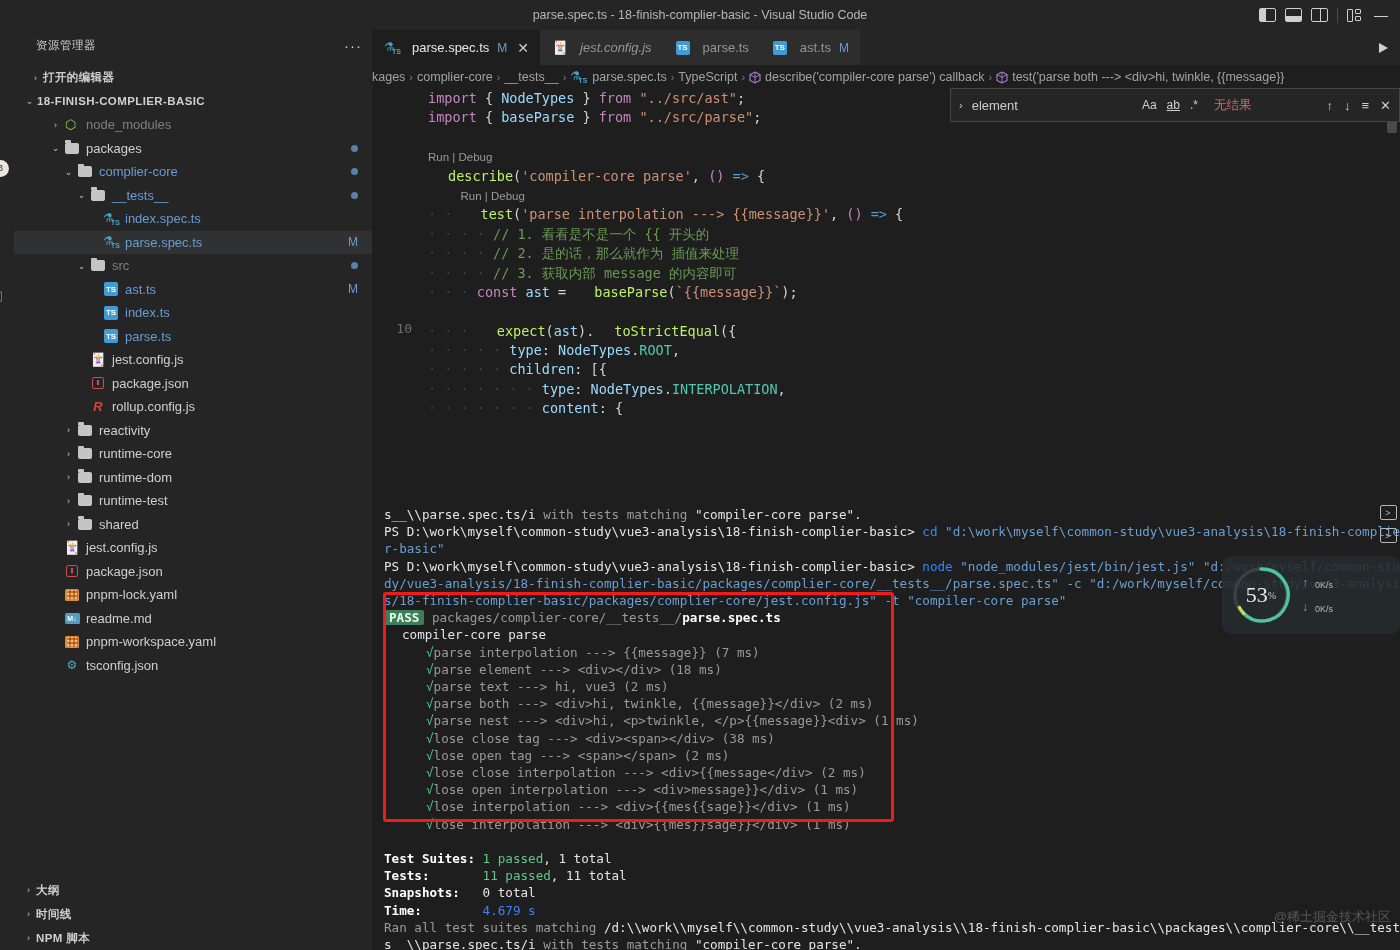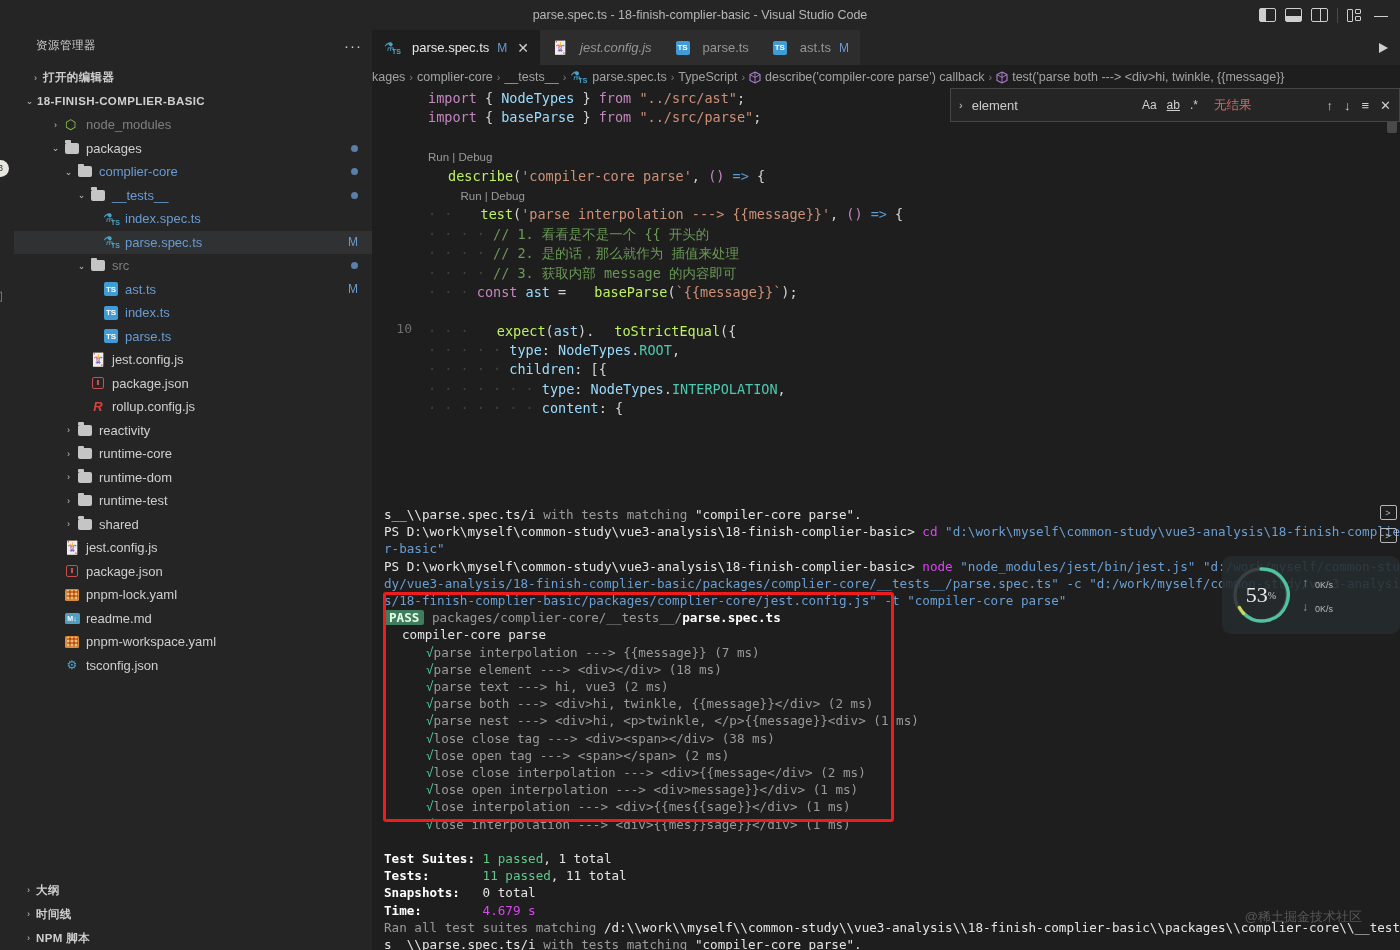--- a/index.html
+++ b/index.html
@@ -257,21 +257,21 @@
 
   .term {
     position: absolute; top: 35px; left: 0; right: 0; bottom: 0;
     padding: 4px 0 0 12px; overflow: hidden;
     font-family: "DejaVu Sans Mono", monospace;
     font-size: 12.6px; line-height: 17.2px; white-space: pre-wrap;
     color: #cccccc; word-break: break-all;
   }
   .t-white { color: #e5e5e5; }
   .t-dim { color: #9a9a9a; }
-  .t-yellow { color: #d946ef; }
+  .t-yellow { color: #3b82f6; }
   .t-blue { color: #6a9fd4; }
   .t-green { color: #4ec994; }
   .t-greenb { color: #5fc98a; }
   .t-bold { font-weight: bold; color: #ffffff; }
   .pass-badge {
     background: #3f7d5c; color: #e9ffe9; font-weight: bold;
     padding: 0px 5px; border-radius: 2px;
   }
   .tline { display: block; }
 
@@ -305,21 +305,21 @@
   }
   .gauge .pct sup { font-size: 10px; color: #cfcfcf; }
   .net { margin-left: 10px; display: flex; flex-direction: column; gap: 9px; }
   .net-row { display: flex; align-items: center; gap: 7px; }
   .arrow-up { color: #4aa3d8; font-size: 12px; }
   .arrow-dn { color: #56c07a; font-size: 12px; }
   .net-val { color: #f0f0f0; font-size: 13px; font-weight: bold; }
   .net-val span { font-size: 9px; font-weight: normal; color: #b9b9b9; }
 
   .watermark {
-    position: absolute; right: 38px; top: 908px;
+    position: absolute; right: 9px; top: 908px;
     color: rgba(190,190,190,0.35); font-size: 13px;
     font-family: "Liberation Sans", sans-serif; z-index: 25; margin-left: 12px;
   }
 </style>
 </head>
 <body>
 
 <div id="app">
 
   <div class="titlebar">

